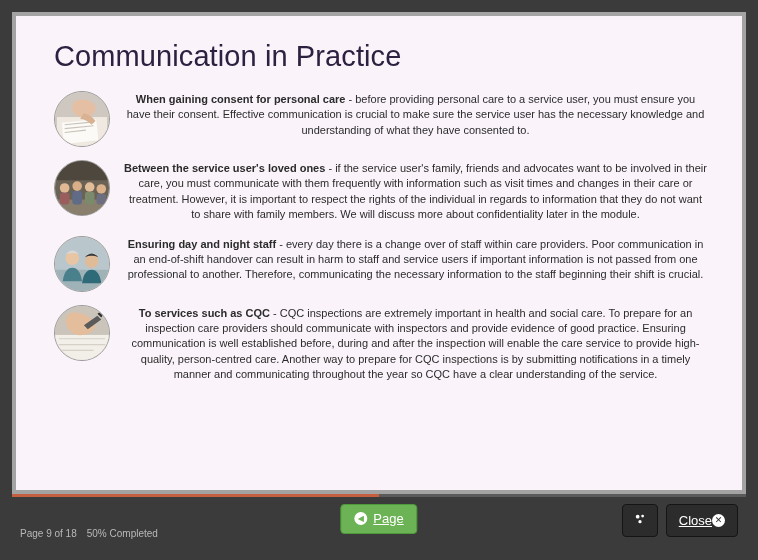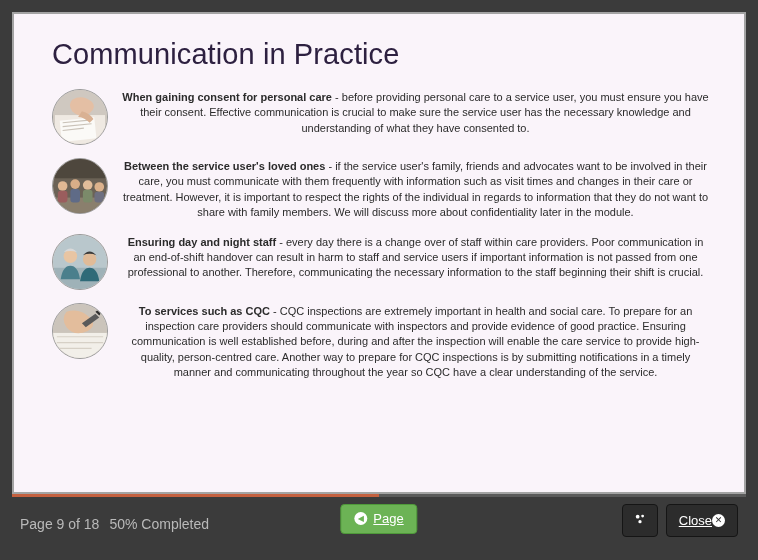--- a/index.html
+++ b/index.html
@@ -19,21 +19,21 @@
     overflow: hidden;
   }
   
   .slide {
     position: absolute;
     left: 12px;
     top: 12px;
     width: 734px;
     height: 482px;
     background: #faf4fa;
-    border: 2px solid #a3a3a3;
+    border: 4px solid #a3a3a3;
   }
   .slide-inner {
     padding: 24px 34px 10px 38px;
   }
   .slide-title {
     font-size: 29px;
     font-weight: normal;
     color: #2d2040;
     margin: 0 0 18px 0;
     letter-spacing: 0.1px;
@@ -88,23 +88,23 @@
     position: absolute;
     left: 0;
     top: 0;
     height: 3px;
     width: 50%;
     background: #c4603f;
   }
   .page-status {
     position: absolute;
     left: 8px;
-    top: 22px;
+    top: 34px;
     color: #b9b9b9;
-    font-size: 14px;
+    font-size: 10px;
   }
   .page-status .sep { display: inline-block; width: 10px; }
   .nav-buttons {
     position: absolute;
     left: 50%;
     transform: translateX(-50%);
     top: 10px;
     display: flex;
     gap: 10px;
   }

